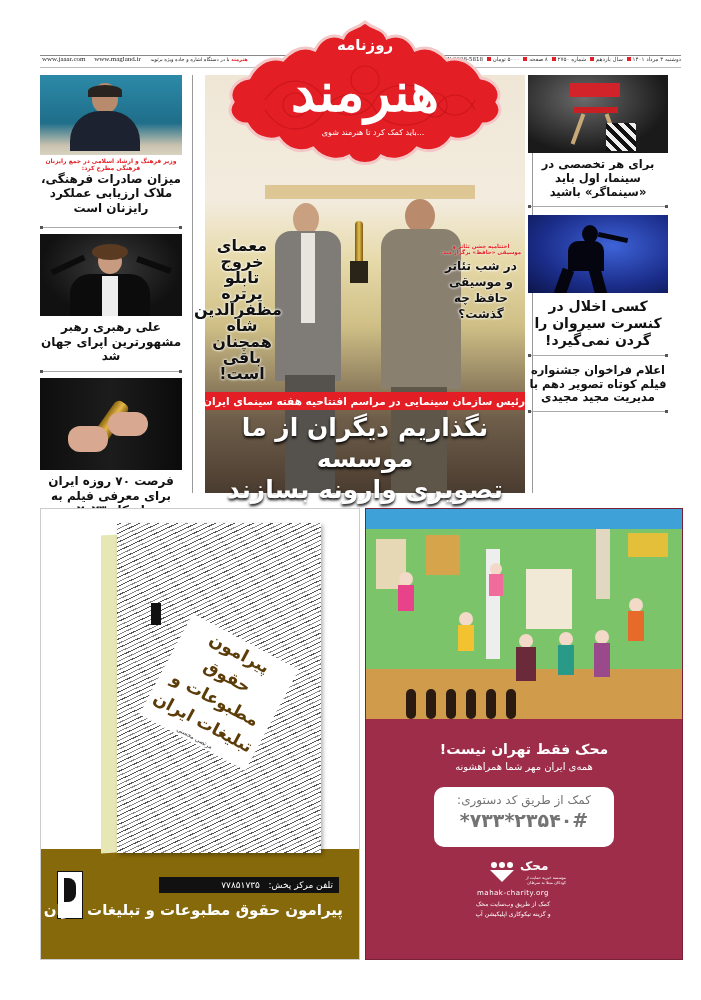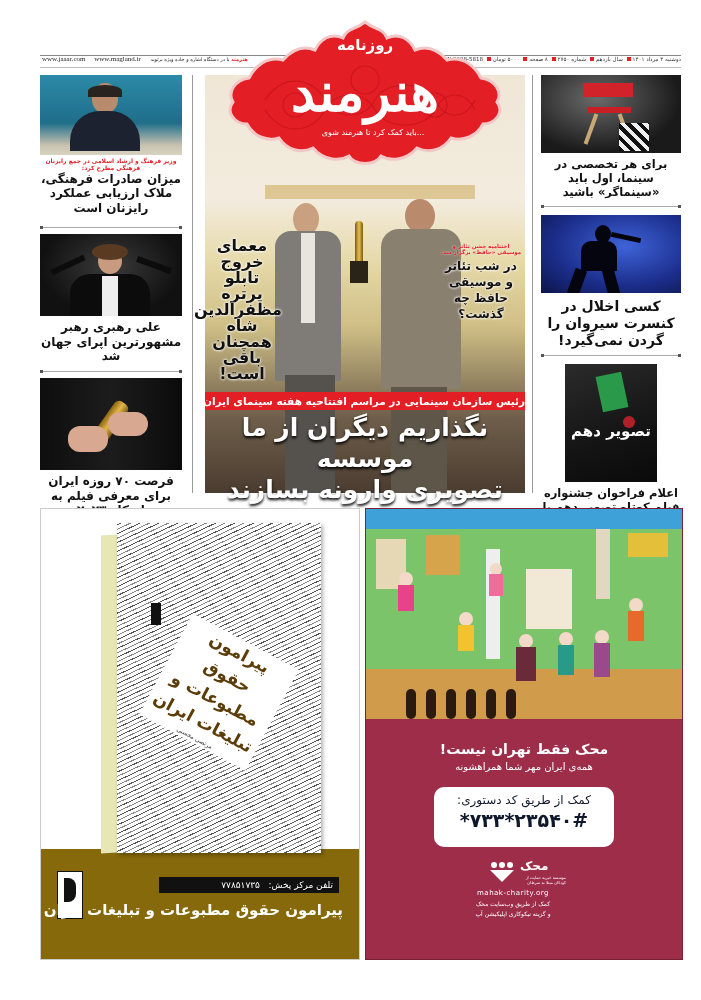--- a/index.html
+++ b/index.html
@@ -33,21 +33,21 @@
   .side-note{direction:rtl;text-align:center;font-weight:bold;text-shadow:0 0 3px #fff,0 0 3px #fff;}
   .main-kicker-bar{left:205px;top:392px;width:320px;height:18px;background:#e31e24;color:#fff;direction:rtl;text-align:center;font-size:10.5px;font-weight:bold;line-height:18px;white-space:nowrap;overflow:hidden;}
   .main-headline{left:205px;top:412px;width:320px;color:#fff;direction:rtl;text-align:center;font-size:25px;font-weight:bold;line-height:31px;text-shadow:0 2px 3px #000;}
   
   .ad-book{left:40px;top:508px;width:318px;height:450px;border:1px solid #ccc;background:#fff;overflow:hidden;}
   .ad-book-band{position:absolute;left:0;right:0;bottom:0;height:110px;background:#86690a;}
   .book{position:absolute;left:60px;top:14px;width:220px;height:330px;}
   .ad-mahak{left:365px;top:508px;width:316px;height:450px;background:#9e2d4a;overflow:hidden;border:1px solid #7a2038;}
   .mahak-art{position:absolute;left:0;top:0;width:316px;height:210px;}
   .mahak-text{position:absolute;left:0;right:0;direction:rtl;text-align:center;color:#fff;}
-  .mahak-box{position:absolute;left:68px;top:278px;width:180px;height:60px;background:#fff;border-radius:10px;direction:rtl;text-align:center;color:#0f172a;}
+  .mahak-box{position:absolute;left:68px;top:278px;width:180px;height:60px;background:#fff;border-radius:10px;direction:rtl;text-align:center;color:#737373;}
 </style>
 </head>
 <body>
 
 <div class="abs topline"></div>
 <div class="abs topline2"></div>
 
 <div class="abs meta-right">
   <span>دوشنبه ۳ مرداد ۱۴۰۱</span><span class="sq"></span>
   <span>سال یازدهم</span><span class="sq"></span>
@@ -144,21 +144,21 @@
   <div class="kicker" style="font-size:5.5px;text-shadow:0 0 2px #fff;">اختتامیه جشن تئاتر و موسیقی «حافظ» برگزار شد:</div>
   <div class="side-note" style="font-size:12px;line-height:16px;margin-top:3px;">در شب تئاتر و موسیقی حافظ چه گذشت؟</div>
 </div>
 
 <div class="abs main-kicker-bar">رئیس سازمان سینمایی در مراسم افتتاحیه هفته سینمای ایران در بغداد:</div>
 <div class="abs main-headline">
   <div>نگذاریم دیگران از ما موسسه</div>
   <div>تصویری وارونه بسازند</div>
 </div>
 
-<div class="abs" style="left:541px;top:75px;width:140px;">
+<div class="abs" style="left:528px;top:75px;width:140px;">
   <div>
     <div class="story-img" style="height:78px;background:radial-gradient(ellipse at 40% 30%,#6a6a6a 0%,#1a1a1a 70%);position:relative;">
       <div style="position:absolute;left:42px;top:8px;width:50px;height:14px;background:#d2222a;"></div>
       <div style="position:absolute;left:46px;top:32px;width:44px;height:6px;background:#c81e24;"></div>
       <div style="position:absolute;left:48px;top:38px;width:4px;height:32px;background:#c9a878;transform:rotate(20deg);"></div>
       <div style="position:absolute;left:82px;top:38px;width:4px;height:32px;background:#c9a878;transform:rotate(-20deg);"></div>
       <div style="position:absolute;left:78px;top:48px;width:30px;height:28px;background:repeating-linear-gradient(45deg,#111 0 4px,#eee 4px 8px);"></div>
     </div>
     <div class="headline" style="font-size:11.5px;margin-top:5px;">برای هر تخصصی در سینما، اول باید «سینماگر» باشید</div>
   </div>
@@ -168,25 +168,20 @@
       <div style="position:absolute;left:54px;top:10px;width:16px;height:18px;border-radius:50%;background:#050510;"></div>
       <div style="position:absolute;left:40px;top:26px;width:36px;height:30px;border-radius:10px 10px 0 0;background:#050510;"></div>
       <div style="position:absolute;left:70px;top:20px;width:30px;height:5px;background:#050510;transform:rotate(12deg);"></div>
       <div style="position:absolute;left:30px;top:54px;width:12px;height:26px;background:#050510;transform:rotate(20deg);"></div>
       <div style="position:absolute;left:64px;top:54px;width:12px;height:26px;background:#050510;transform:rotate(-15deg);"></div>
     </div>
     <div class="headline" style="font-size:14px;margin-top:5px;">کسی اخلال در کنسرت سیروان را گردن نمی‌گیرد!</div>
   </div>
   <div class="sep" style="position:relative;margin:6px 0 8px;"></div>
   <div>
-    <div class="story-img" style="width:92px;height:118px;margin:0 auto;background:linear-gradient(160deg,#2b2b2b 0%,#141414 60%,#0a0a0a 100%);position:relative;">
-      <div style="position:absolute;left:34px;top:10px;width:26px;height:36px;background:#2a9a4a;transform:rotate(-12deg);"></div>
-      <div style="position:absolute;left:0;right:0;top:58px;text-align:center;color:#fff;font-size:15px;font-weight:bold;direction:rtl;">تصویر دهم</div>
-      <div style="position:absolute;left:58px;top:52px;width:12px;height:12px;border-radius:50%;background:#b0202a;"></div>
-    </div>
     <div class="headline" style="font-size:11.5px;margin-top:5px;">اعلام فراخوان جشنواره فیلم کوتاه تصویر دهم با مدیریت مجید مجیدی</div>
   </div>
   <div class="sep" style="position:relative;margin:6px 0 0;"></div>
 </div>
 
 <div class="abs ad-book">
   <div class="ad-book-band"></div>
   <div class="book">
     <div style="position:absolute;left:0;top:12px;width:16px;height:318px;background:#e6e7b4;transform:skewY(-3deg);"></div>
     <div style="position:absolute;left:16px;top:0;width:204px;height:330px;background:repeating-linear-gradient(-25deg,#fff 0 3px,#888 3px 4px,#fff 4px 7px,#555 7px 8px);box-shadow:2px 2px 4px rgba(0,0,0,.3);"></div>

